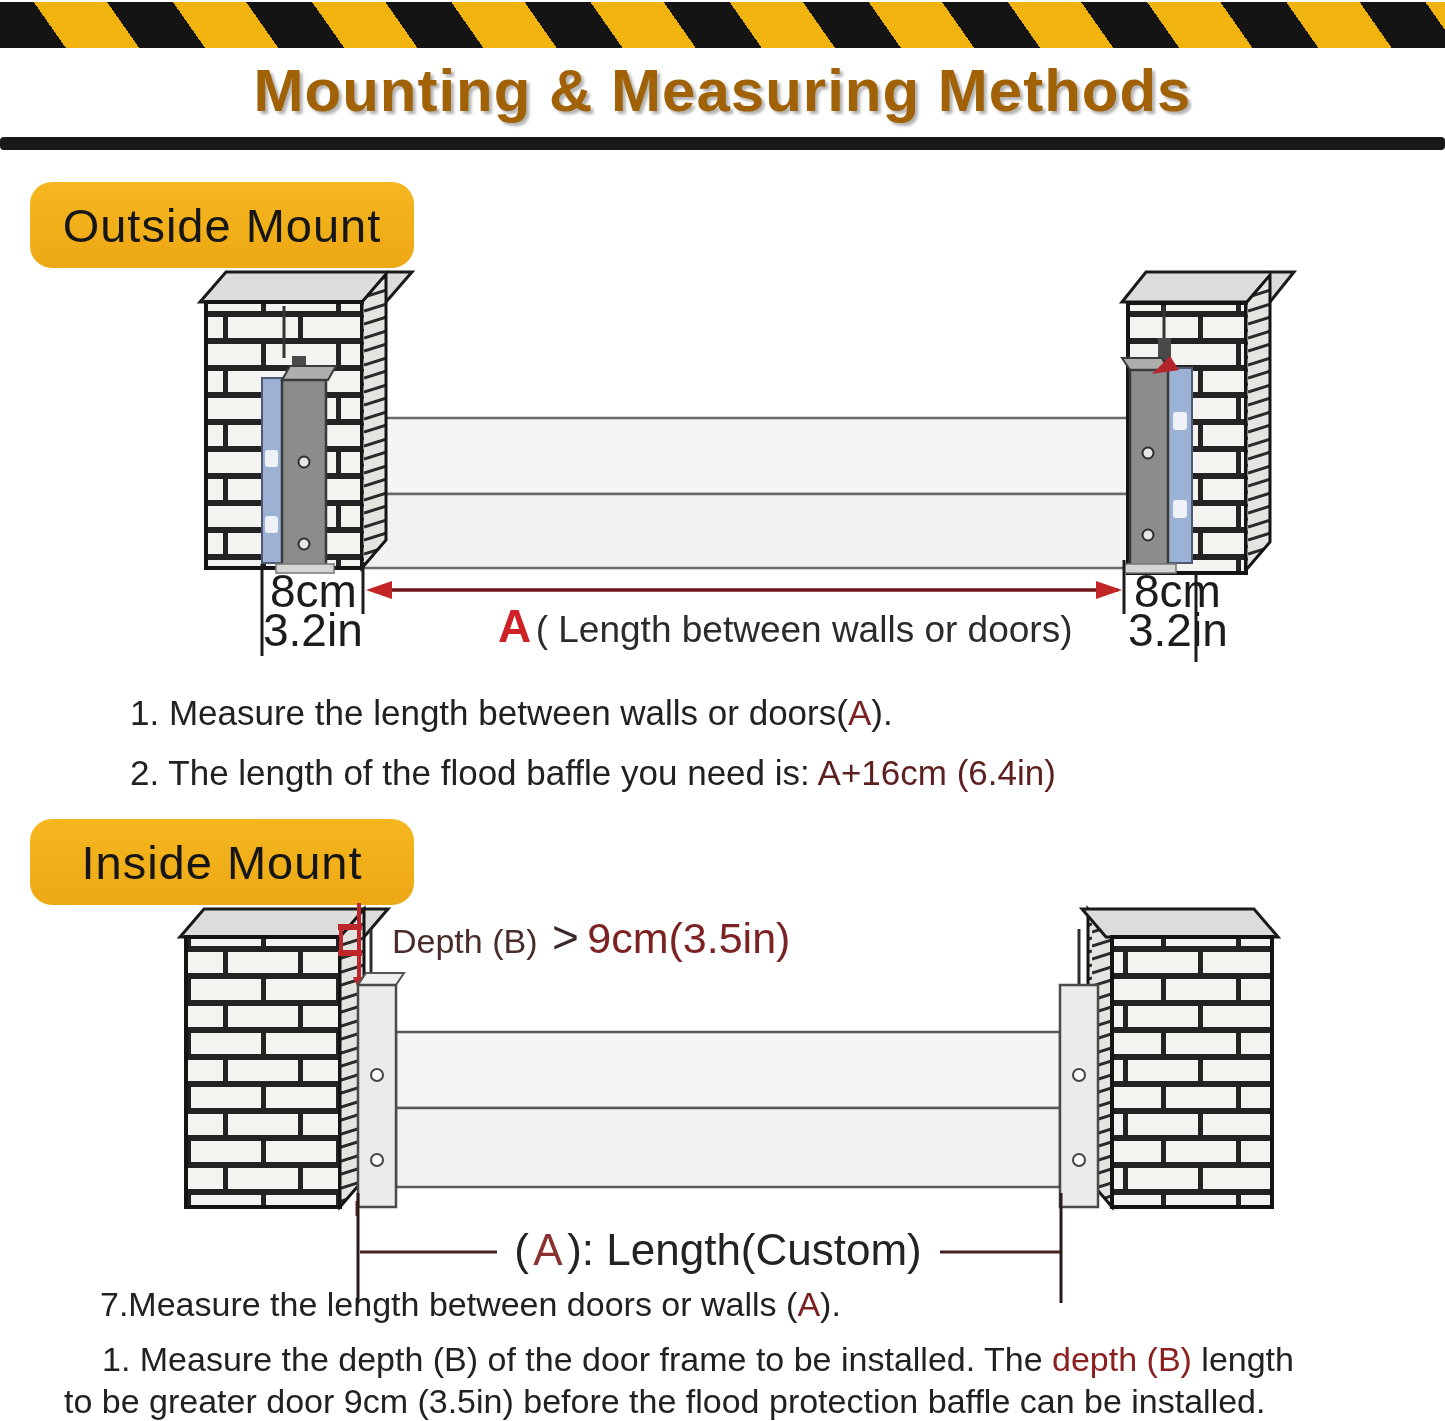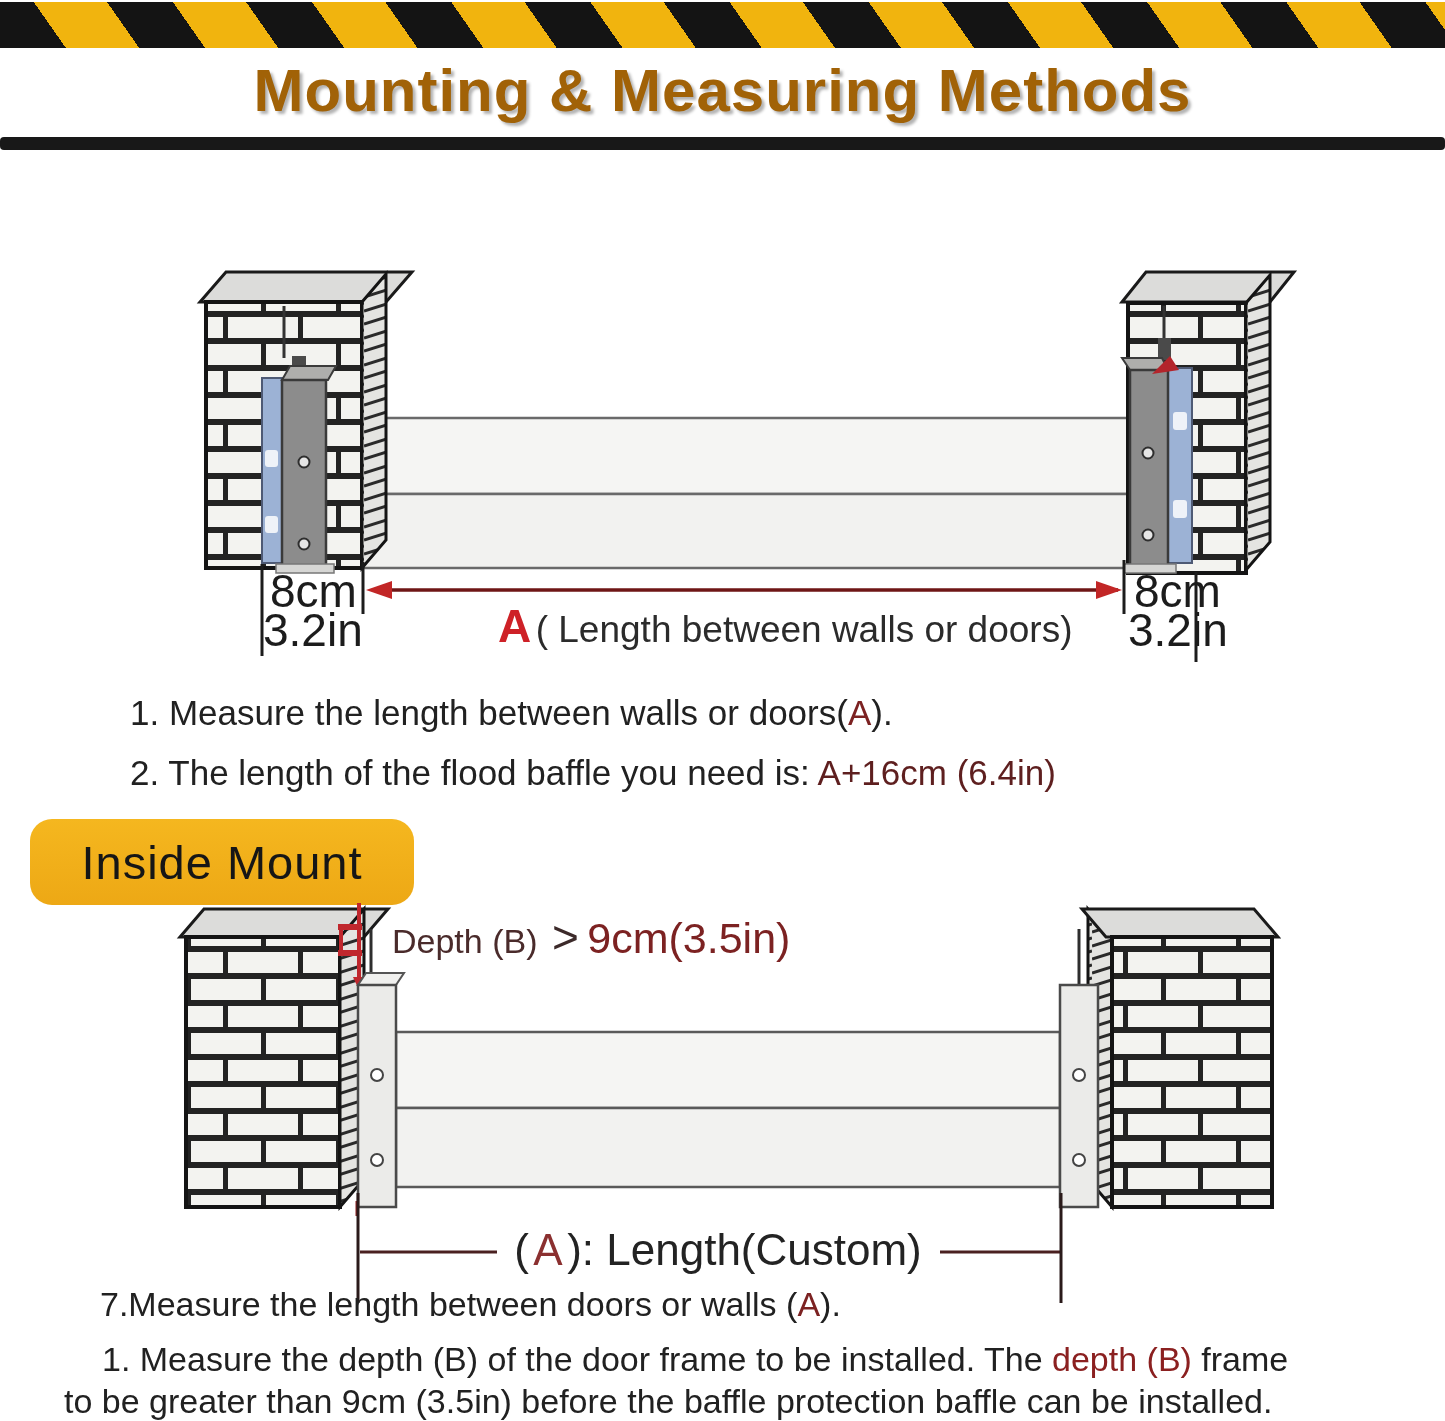--- a/index.html
+++ b/index.html
@@ -57,20 +57,23 @@
 </style>
 </head>
 <body>
 
 <div class="page">
 
   <div class="banner-stripes"></div>
   <div class="banner-title">Mounting &amp; Measuring Methods</div>
   <div class="banner-bar"></div>
 
+  <div class="badge badge-outside">
+    <span>Outside Mount</span>
+  </div>
 
   <svg class="diag diag-outside" viewBox="0 0 1445 420">
     <defs>
       <pattern id="bricks" width="150" height="54" patternUnits="userSpaceOnUse">
         <rect width="150" height="54" fill="#232323"></rect>
         <rect x="3" y="3" width="70" height="21" fill="#f3f3f0"></rect>
         <rect x="78" y="3" width="70" height="21" fill="#f3f3f0"></rect>
         <rect x="-34" y="30" width="70" height="21" fill="#f3f3f0"></rect>
         <rect x="41" y="30" width="70" height="21" fill="#f3f3f0"></rect>
         <rect x="116" y="30" width="70" height="21" fill="#f3f3f0"></rect>
@@ -228,16 +231,16 @@
 
     <text x="718" y="370" text-anchor="middle">
       <tspan font-size="44" fill="#232323">(</tspan>
       <tspan font-size="44" fill="#8b3030">A</tspan>
       <tspan font-size="44" fill="#232323">): Length(Custom)</tspan>
     </text>
   </svg>
 
   <div class="instr instr2">
     <p class="first"><span>7.Measure the length between doors or walls (</span><span class="accent-a">A</span><span>).</span></p>
-    <p class="second"><span>1. Measure the depth (B) of the door frame to be installed. The </span><span class="accent-red2">depth (B)</span><span> frame</span><br><span>to be greater than 9cm (3.5in) before the baffle protection baffle can be installed.</span></p>
+    <p class="second"><span>1. Measure the depth (B) of the door frame to be installed. The </span><span class="accent-red2">depth (B)</span><span> length</span><br><span>to be greater door 9cm (3.5in) before the flood protection baffle can be installed.</span></p>
   </div>
 
 </div>
 
 </body></html>

